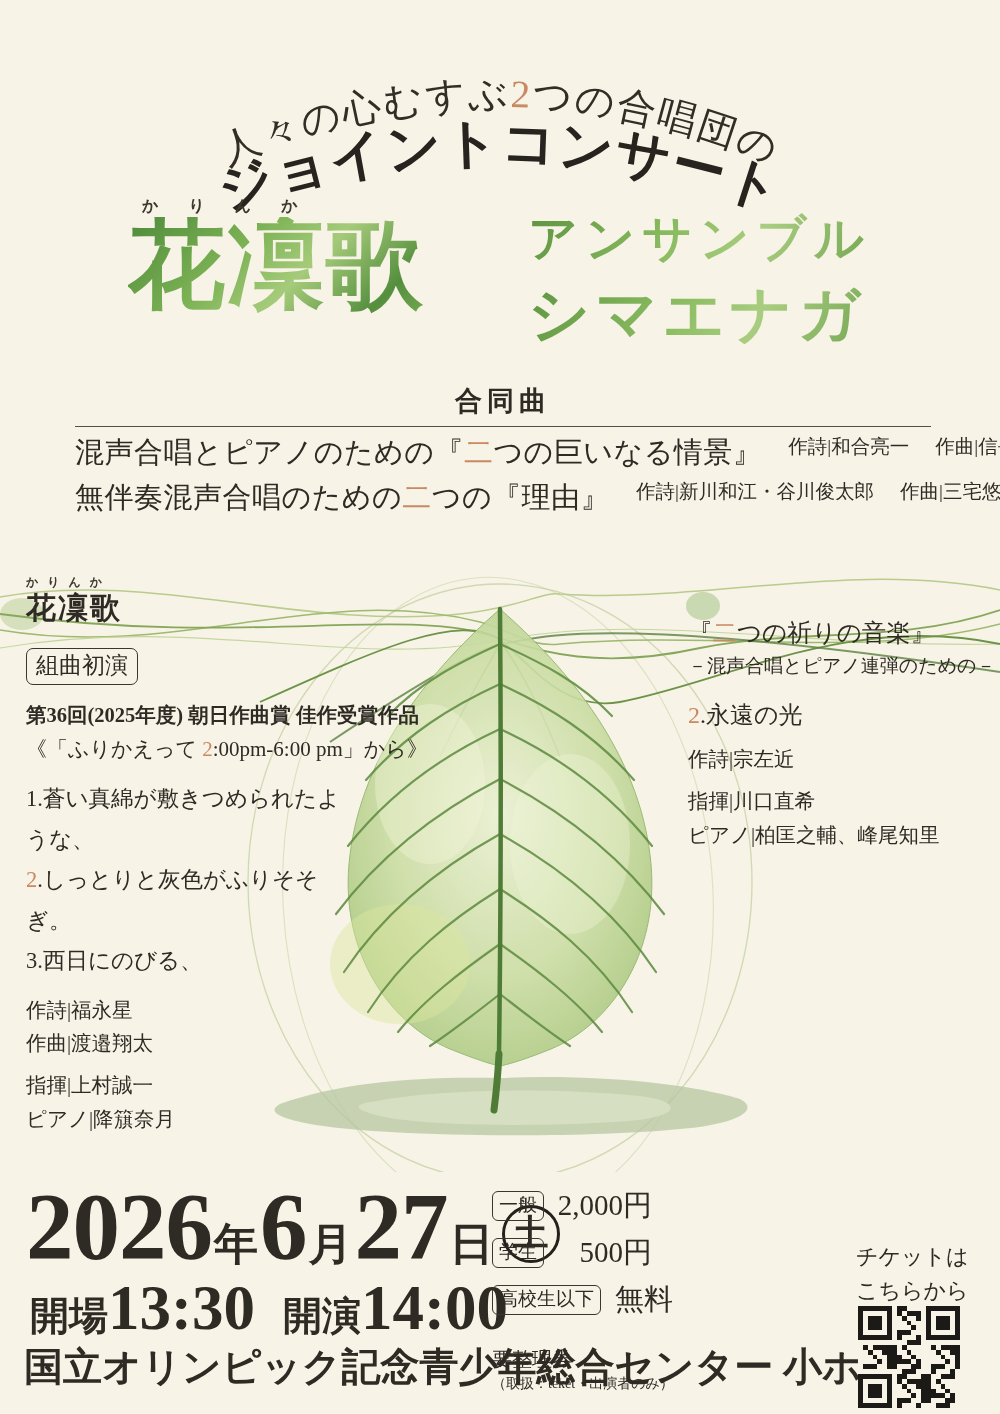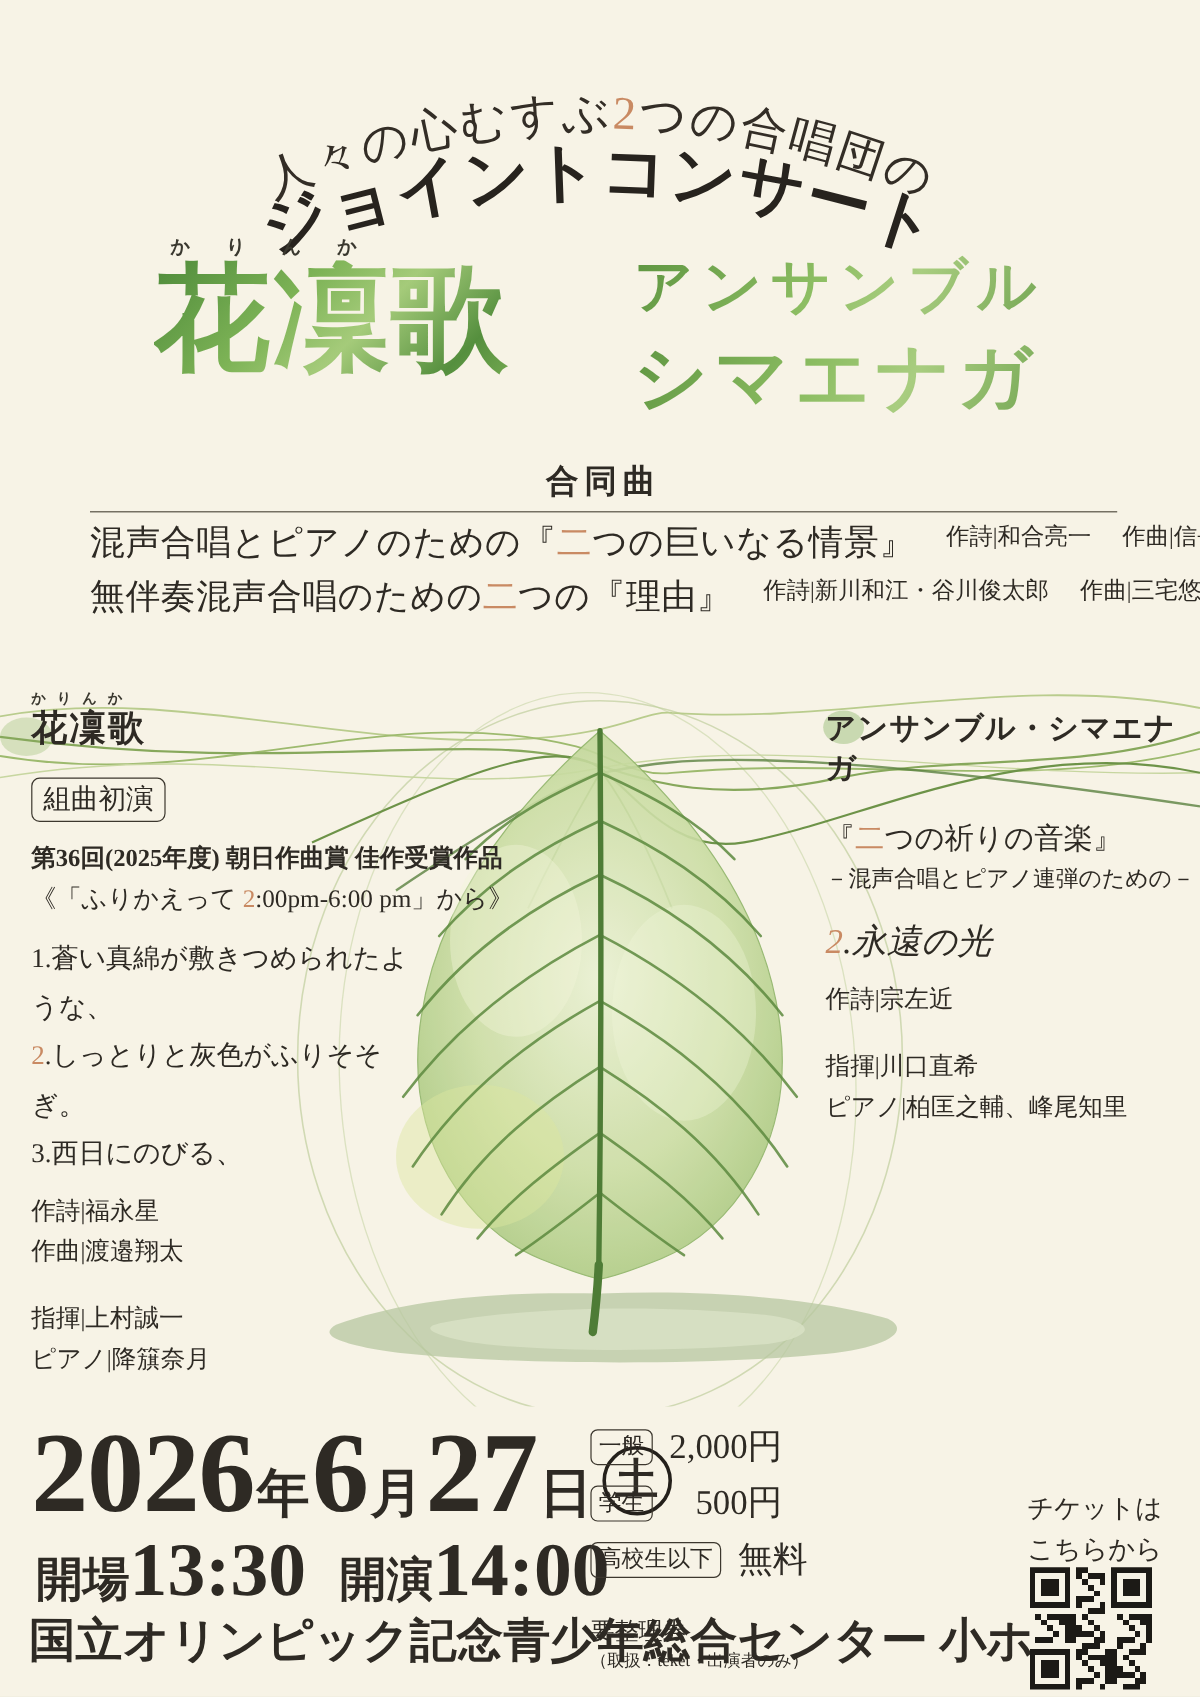--- a/index.html
+++ b/index.html
@@ -49,24 +49,24 @@
   .col-right{left:688px;top:38px;width:300px;}
   .furigana-small{font-size:12px;font-weight:bold;letter-spacing:9px;color:#3a382f;}
   .col-heading{font-size:30px;font-weight:bold;letter-spacing:2px;line-height:1.1;}
   .col-heading-right{font-size:25px;font-weight:bold;letter-spacing:1px;}
   .badge{display:inline-block;border:1.6px solid #3c372e;border-radius:7px;
          padding:1px 9px 3px 9px;font-size:23px;margin-top:24px;}
   .award{font-size:20.5px;font-weight:bold;margin-top:16px;letter-spacing:0px;white-space:nowrap;}
   .subtitle-l{font-size:21px;margin-top:6px;white-space:nowrap;}
   .movements{margin-top:16px;font-size:22.5px;line-height:1.8;}
   .credits{margin-top:12px;font-size:20.5px;line-height:1.65;}
-  .credits+.credits{margin-top:22px;}
+  .credits+.credits{margin-top:8px;}
   .rtitle{font-size:24.5px;margin-top:26px;}
   .rsub{font-size:19px;margin-top:4px;white-space:nowrap;}
-  .rmov{font-size:29px;margin-top:20px;font-style:italic;}
+  .rmov{font-size:24px;margin-top:20px;}
   
   .date-line{position:absolute;left:26px;top:1172px;white-space:nowrap;}
   .d-num{font-size:95px;font-weight:bold;letter-spacing:-1px;}
   .d-unit{font-size:44px;font-weight:bold;margin:0 2px;}
   .d-circle{display:inline-block;width:52px;height:52px;border:3.5px solid #24201b;border-radius:50%;
             font-size:36px;font-weight:bold;text-align:center;line-height:50px;vertical-align:14px;margin-left:6px;}
   .time-line{position:absolute;left:30px;top:1272px;white-space:nowrap;}
   .t-label{font-size:39px;font-weight:bold;}
   .t-num{font-size:63px;font-weight:bold;letter-spacing:0px;}
   .t-gap{display:inline-block;width:28px;}
@@ -193,21 +193,20 @@
         <div>作詩|福永星</div>
         <div>作曲|渡邉翔太</div>
       </div>
       <div class="credits">
         <div>指揮|上村誠一</div>
         <div>ピアノ|降簱奈月</div>
       </div>
     </div>
 
     <div class="col col-right">
-      <div class="col-heading-right">アンサンブル・シマエナガ</div>
       <div class="rtitle"><span>『</span><span class="accent">二</span><span>つの祈りの音楽』</span></div>
       <div class="rsub">－混声合唱とピアノ連弾のための－ より</div>
       <div class="rmov"><span class="accent">2</span><span>.永遠の光</span></div>
       <div class="credits">
         <div>作詩|宗左近</div>
       </div>
       <div class="credits">
         <div>指揮|川口直希</div>
         <div>ピアノ|柏匡之輔、峰尾知里</div>
       </div>

